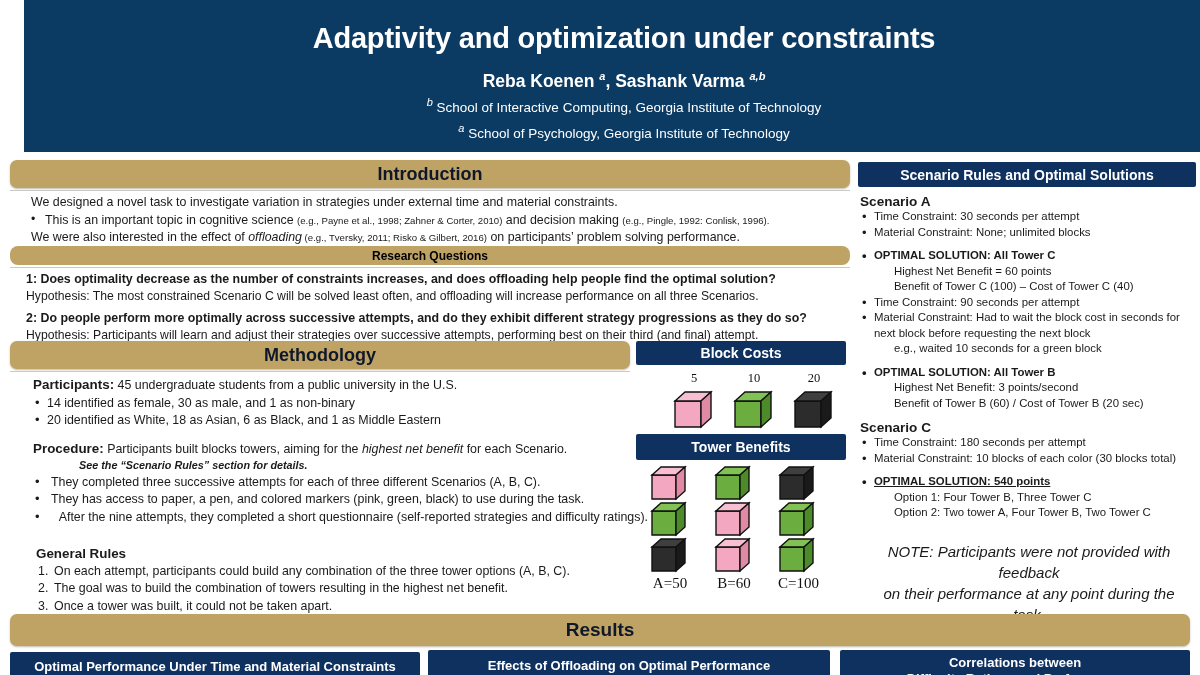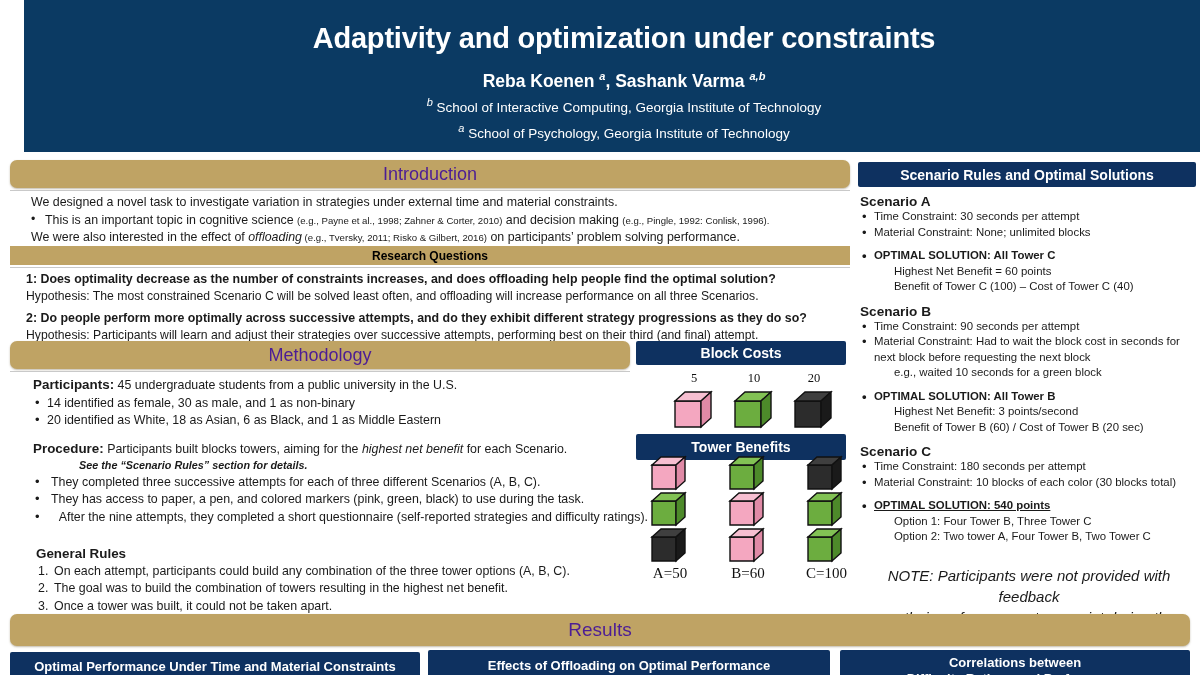--- a/index.html
+++ b/index.html
@@ -40,30 +40,30 @@
     font-size: 13.5px; font-weight: normal;
     line-height: 1.35; margin-top: 4px;
   }
   .banner-aff .sup { font-weight: normal; }
 
   
   .gold-bar {
     position: absolute;
     background: #bfa364;
     border-radius: 7px;
-    color: #4c1d95;
-    font-weight: normal;
+    color: #0f172a;
+    font-weight: bold;
     display: flex; align-items: center; justify-content: center;
     text-align: center;
     box-shadow: 0 1px 2px rgba(120,105,70,0.45);
   }
   .gold-sub {
     position: absolute;
     background: #bfa364;
-    border-radius: 0;
+    border-radius: 8px;
     color: #000000;
     font-weight: bold;
     display: flex; align-items: center; justify-content: center;
     text-align: center;
     font-size: 12px;
   }
   .navy-bar {
     position: absolute;
     background: #0e3160;
     color: #ffffff;
@@ -226,21 +226,21 @@
           <polygon points="28,12 38,3 38,29 28,38" fill="#1a1a1a" stroke="#111" stroke-width="1.4"></polygon>
         </svg>
       </div>
     </div>
   </div>
 
   <div class="navy-bar" style="left:636px; top:434px; width:210px; height:26px; font-size:14px;">
     <span>Tower Benefits</span>
   </div>
 
-  <div class="towers" style="left:650px; top:455px; gap:38px;align-items:flex-end;">
+  <div class="towers" style="left:650px; top:465px; gap:24px;align-items:flex-end;">
 
     <div class="tower-col">
       <div class="cube">
         <svg width="40" height="36" viewBox="0 0 40 36">
           <polygon points="2,10 26,10 26,34 2,34" fill="#f4a7c0" stroke="#111" stroke-width="1.4"></polygon>
           <polygon points="2,10 11,2 35,2 26,10" fill="#f7bfd1" stroke="#111" stroke-width="1.4"></polygon>
           <polygon points="26,10 35,2 35,26 26,34" fill="#e08aa6" stroke="#111" stroke-width="1.4"></polygon>
         </svg>
       </div>
       <div class="cube">
@@ -321,21 +321,20 @@
     <ul class="bul">
       <li class="sc-line">Time Constraint: 30 seconds per attempt</li>
       <li class="sc-line">Material Constraint: None; unlimited blocks</li>
     </ul>
     <ul class="bul" style="margin-top:8px;">
       <li class="sc-line b">OPTIMAL SOLUTION: All Tower C</li>
     </ul>
     <div class="sc-sub">Highest Net Benefit = 60 points</div>
     <div class="sc-sub">Benefit of Tower C (100) – Cost of Tower C (40)</div>
 
-    <div class="sc-title" style="margin-top:9px;">Scenario B</div>
     <ul class="bul">
       <li class="sc-line">Time Constraint: 90 seconds per attempt</li>
       <li class="sc-line">Material Constraint: Had to wait the block cost in seconds for next block before requesting the next block</li>
     </ul>
     <div class="sc-sub">e.g., waited 10 seconds for a green block</div>
     <ul class="bul" style="margin-top:8px;">
       <li class="sc-line b">OPTIMAL SOLUTION: All Tower B</li>
     </ul>
     <div class="sc-sub">Highest Net Benefit: 3 points/second</div>
     <div class="sc-sub">Benefit of Tower B (60) / Cost of Tower B (20 sec)</div>

